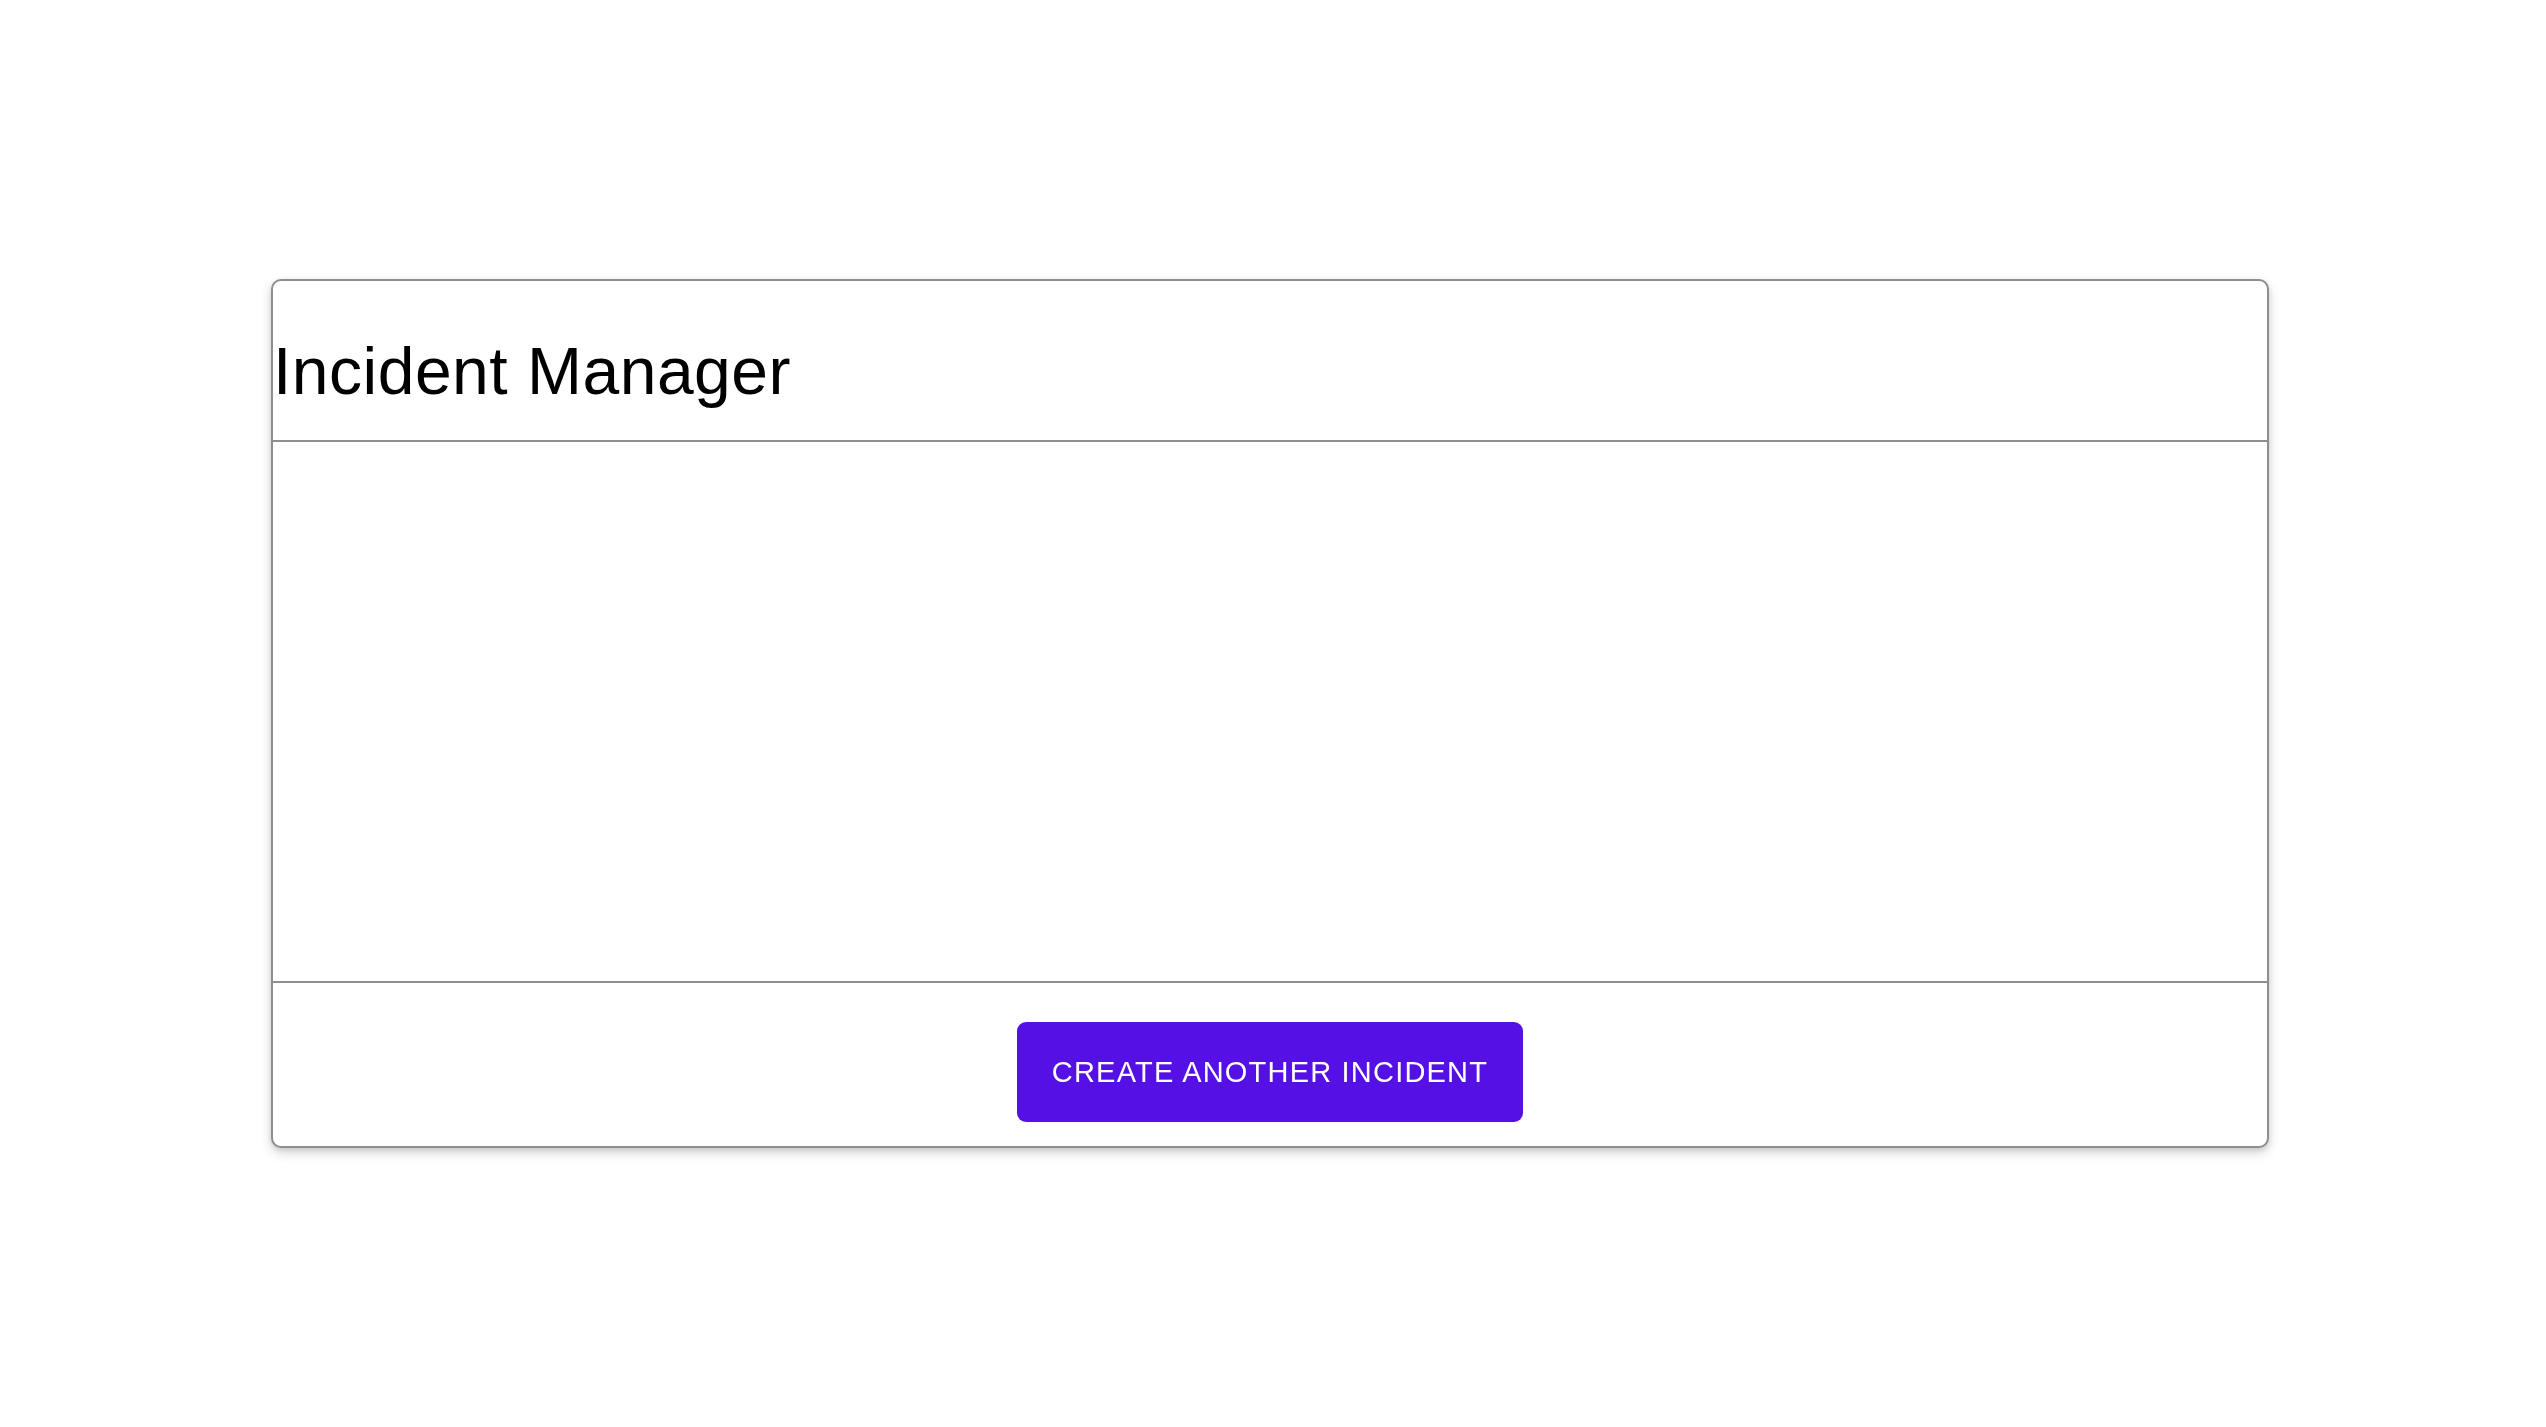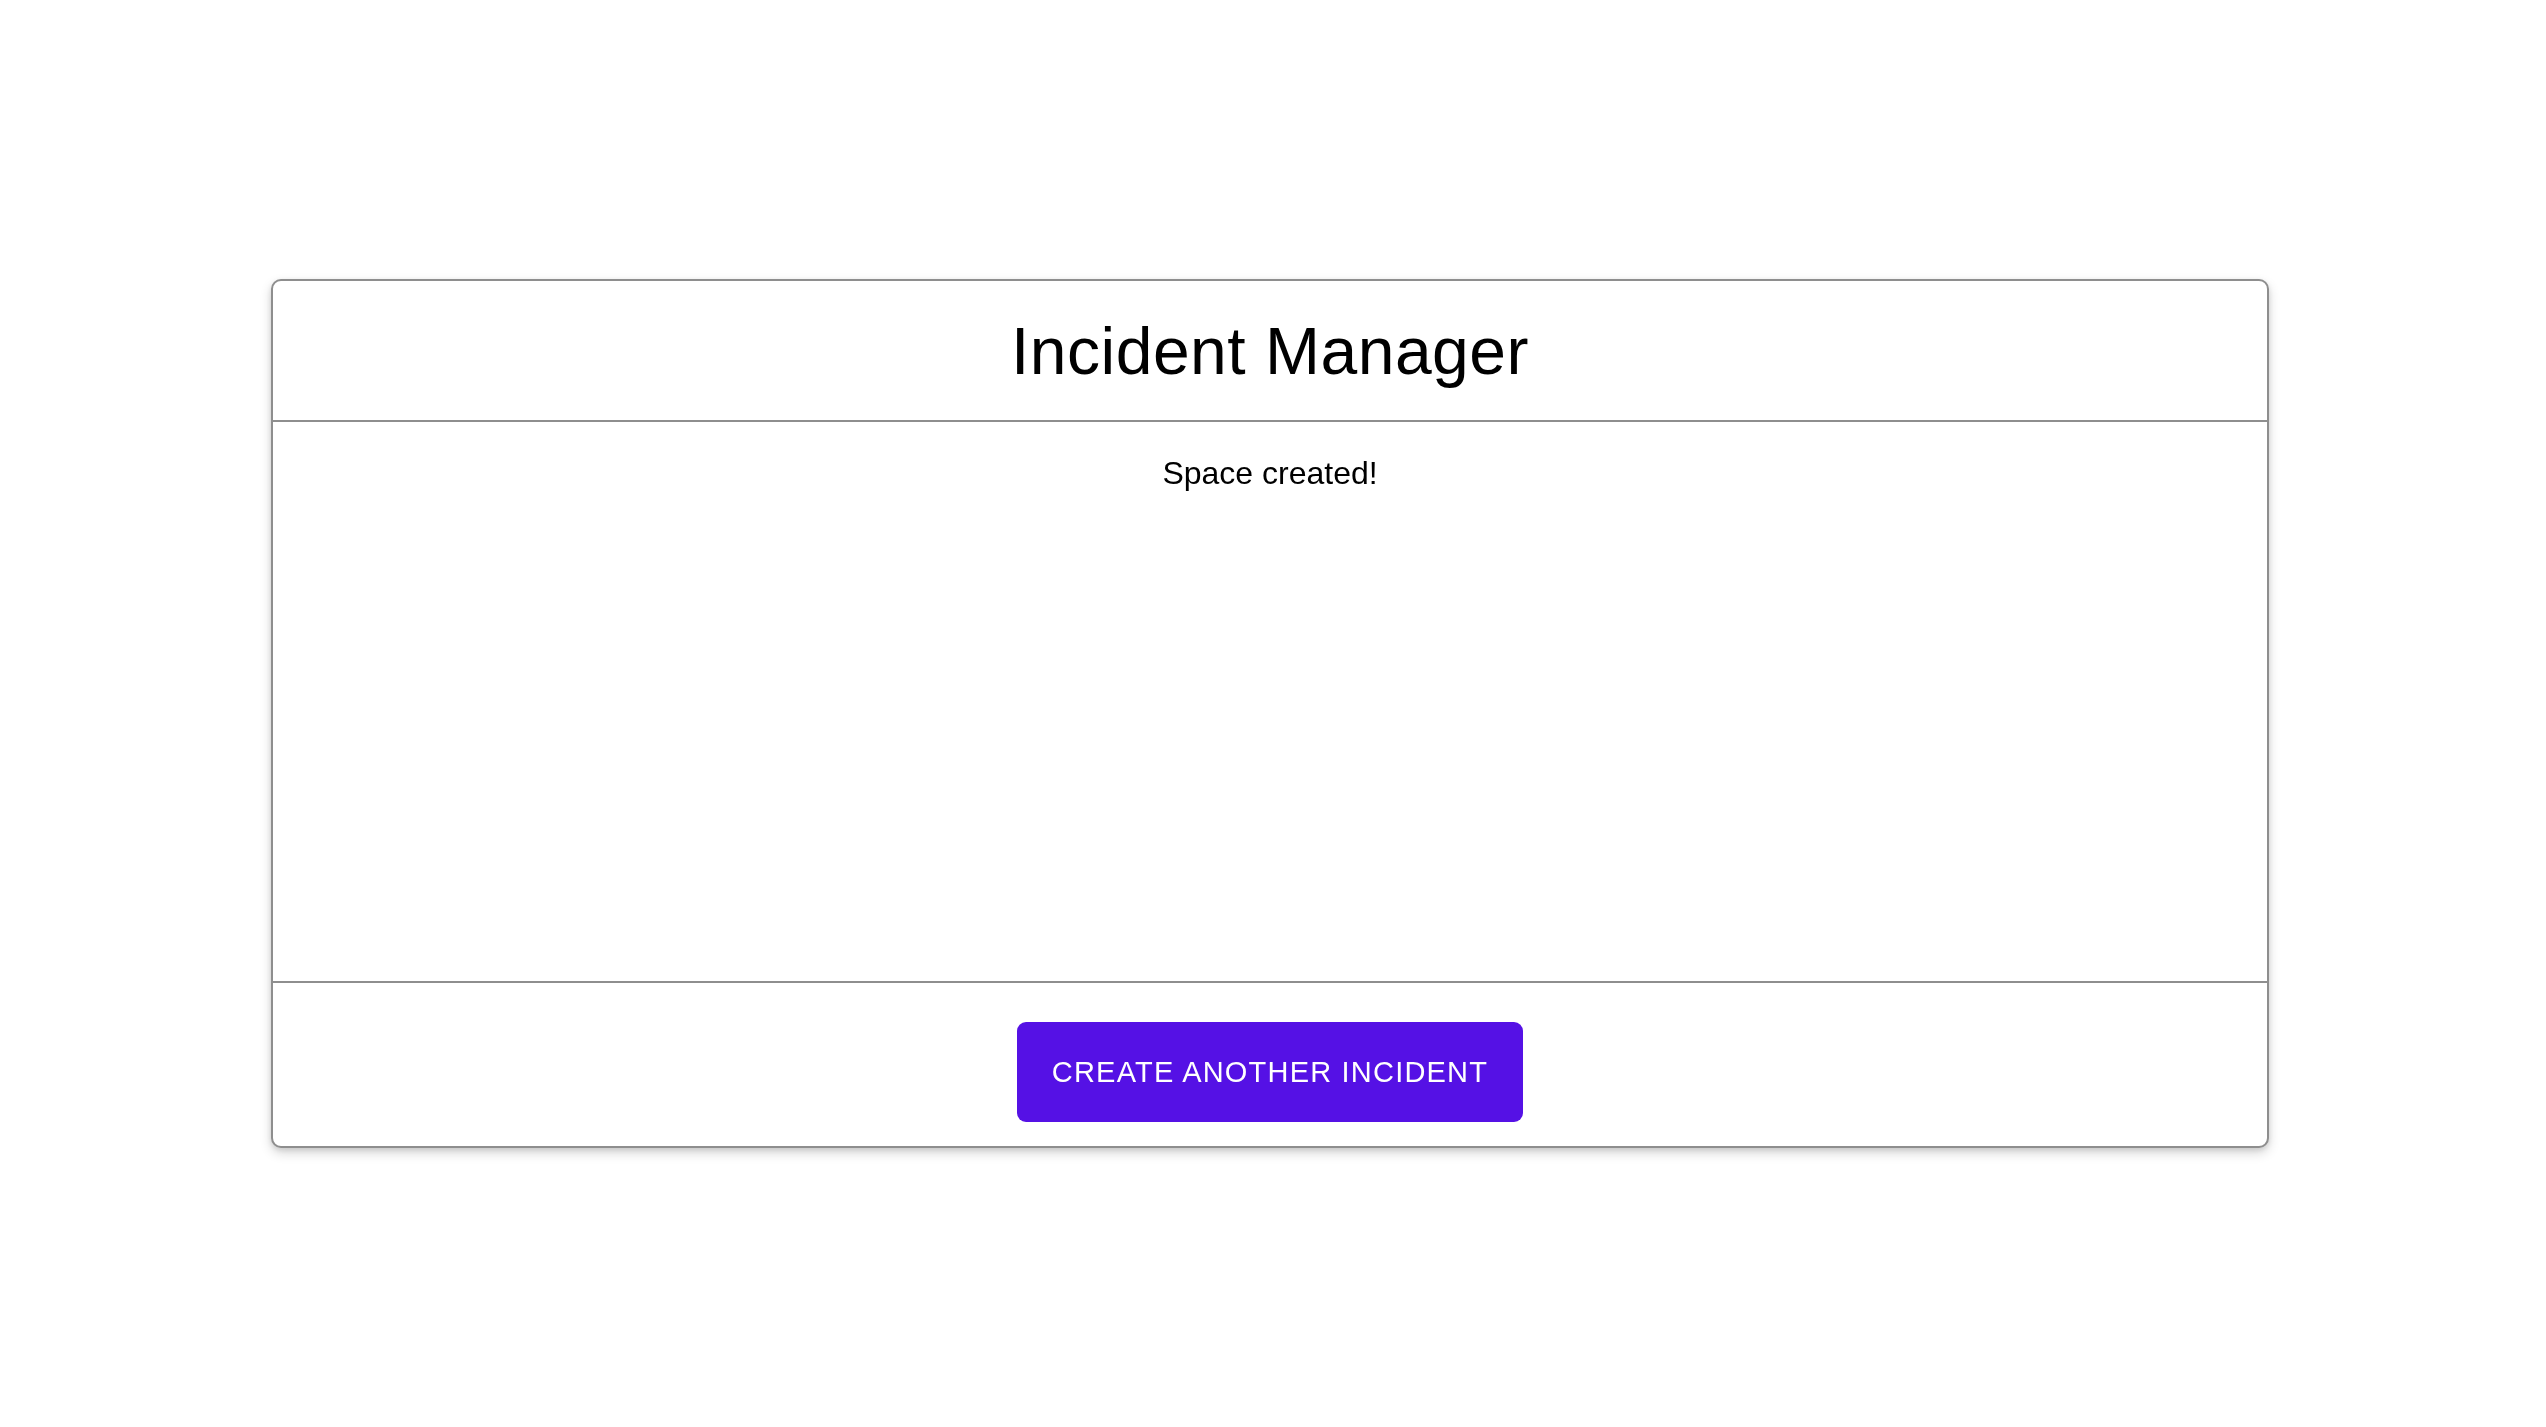--- a/index.html
+++ b/index.html
@@ -26,21 +26,21 @@
     border-radius: 10px;
     box-shadow: 0 5px 12px rgba(0,0,0,0.16), 0 2px 5px rgba(0,0,0,0.10);
     display: flex;
     flex-direction: column;
   }
   .card-header {
     flex: 0 0 139px;
     border-bottom: 2px solid var(--color-border, #8E8E8E);
     display: flex;
     align-items: center;
-    justify-content: center;
+    margin-top: 20px;
   }
   .title {
     margin: 0;
     font-size: 66px;
     font-weight: 400;
     letter-spacing: 0.5px;
     color: var(--color-text, #000000);
     white-space: nowrap;
   }
   .card-content {
@@ -91,19 +91,18 @@
 </style>
 </head>
 <body style="background: rgb(255, 255, 255);">
 
 <div class="card">
   <div class="card-header">
     <h1 class="title">Incident Manager</h1>
   </div>
 
   <div class="card-content">
-    <p class="status">Space created!</p>
   </div>
 
   <div class="card-actions">
     <button class="create-btn">CREATE ANOTHER INCIDENT</button>
   </div>
 </div>
 
 </body></html>

